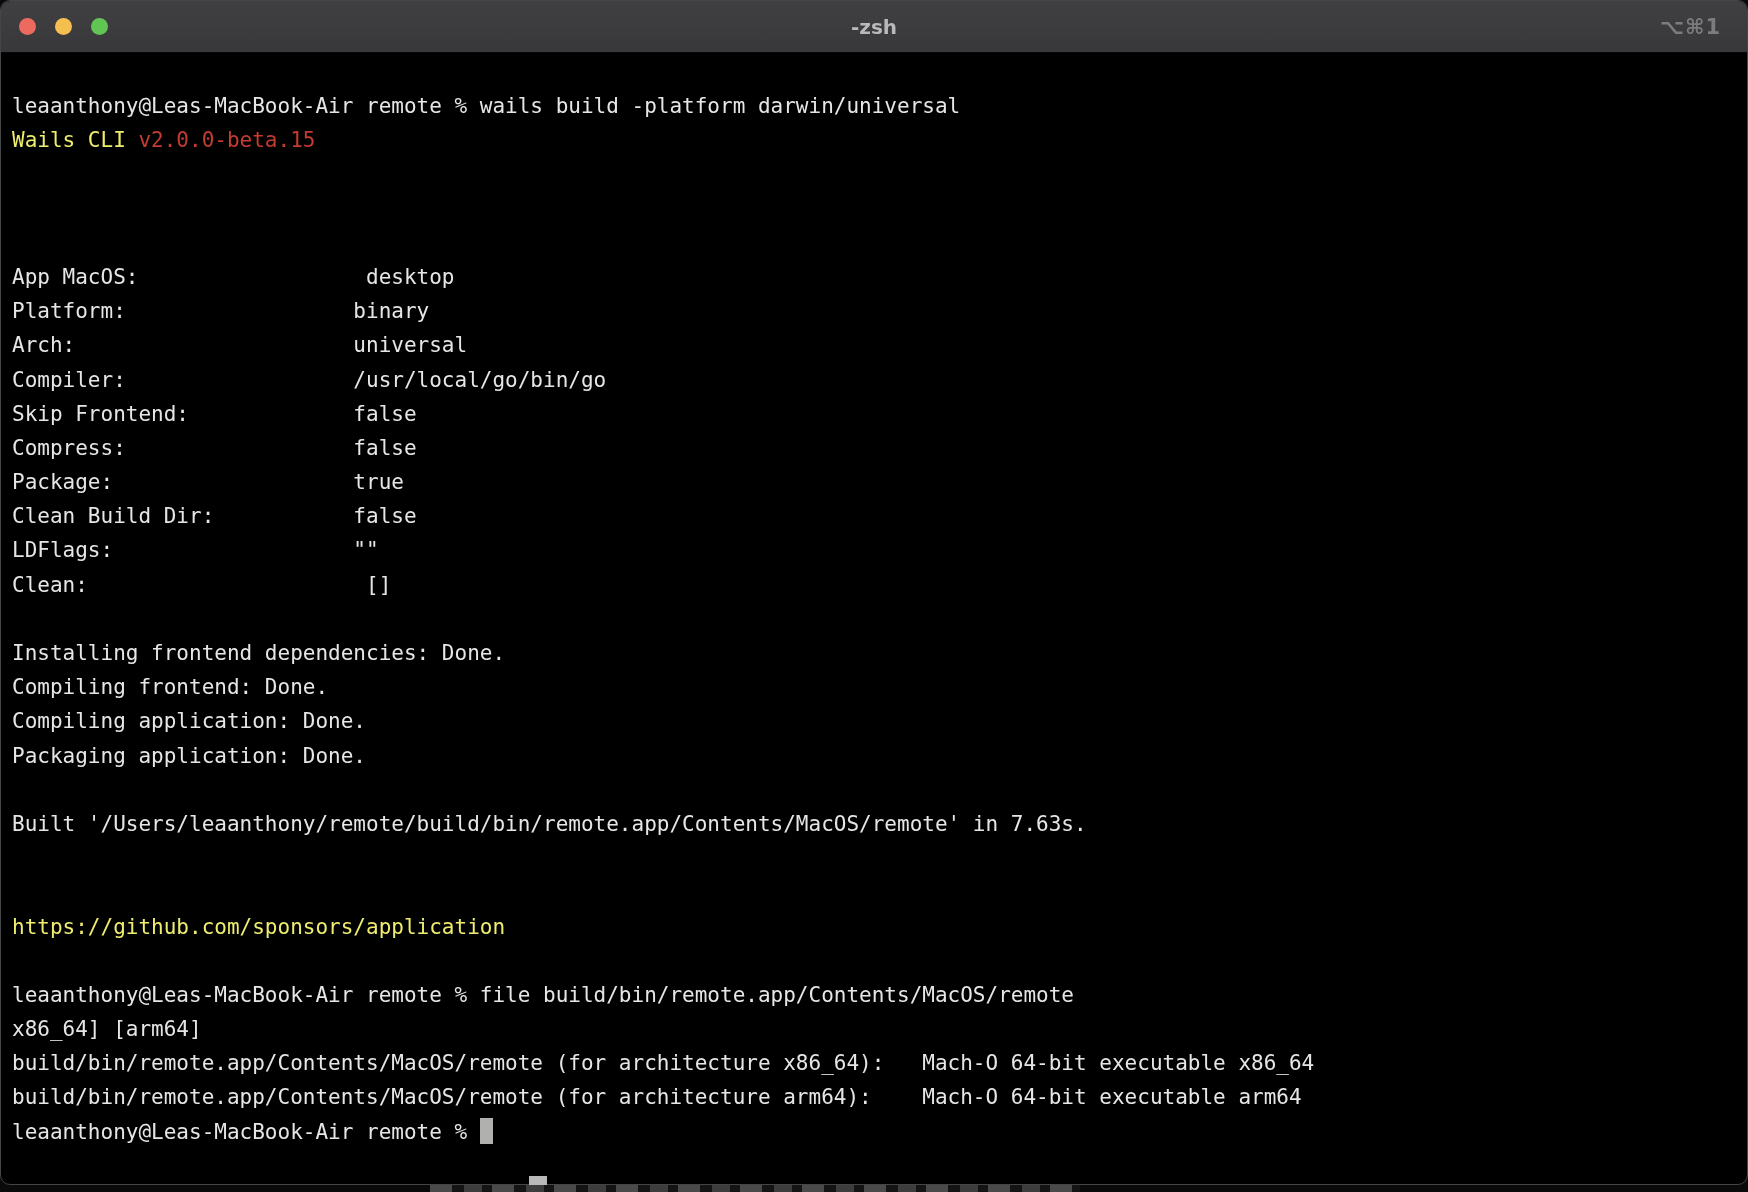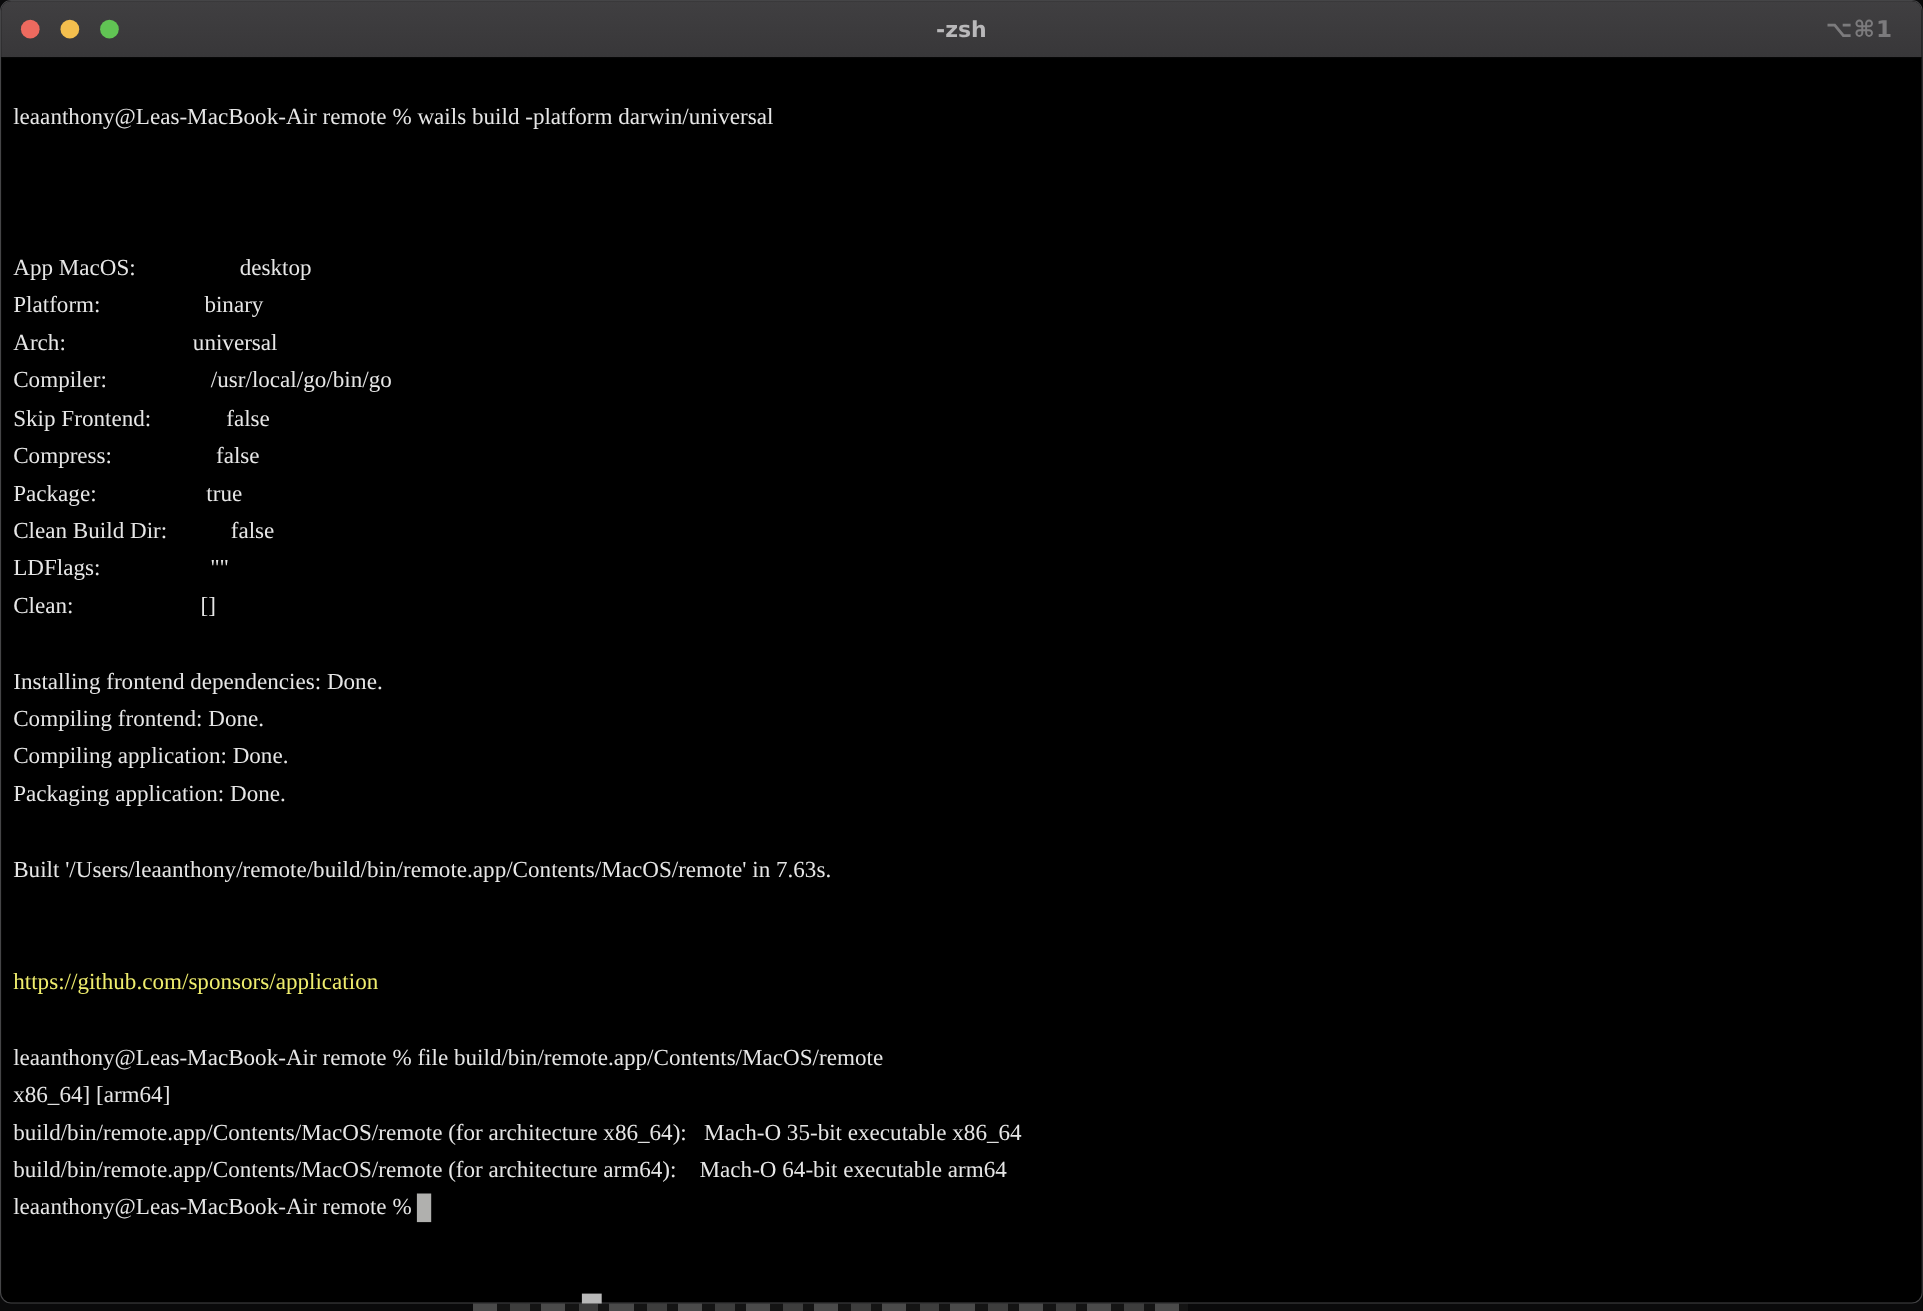--- a/index.html
+++ b/index.html
@@ -56,21 +56,20 @@
     font-family: "DejaVu Sans", "Liberation Sans", sans-serif;
     font-weight: bold;
     font-size: 21px;
     letter-spacing: 1px;
     color: #7c7b7d;
   }
   .screen {
     flex: 1;
     padding: 8px 11px 0 11px;
     overflow: hidden;
-    font-family: Liberation Serif, serif;
   }
   .t-line {
     white-space: pre;
     height: 34.2px;
     line-height: 34.2px;
     font-size: 21px;
     color: var(--fg, #e6e6e6);
   }
   .seg-yellow { color: var(--yellow, #efed6d); }
   .seg-red    { color: var(--red, #c43b2f); }
@@ -107,20 +106,21 @@
     <div class="traffic">
       <span class="light red"></span>
       <span class="light yellow"></span>
       <span class="light green"></span>
     </div>
     <span class="title">-zsh</span>
     <span class="shortcut">⌥⌘1</span>
   </div>
   <div class="screen" id="term">
       <div class="t-line"><span class="seg-fg">leaanthony@Leas-MacBook-Air remote % wails build -platform darwin/universal</span></div>
+      <div class="t-line"><span class="seg-yellow">Wails CLI </span><span class="seg-red">v2.0.0-beta.15</span></div>
       <div class="t-line"></div>
       <div class="t-line"></div>
       <div class="t-line"></div>
       <div class="t-line"><span class="seg-fg">App MacOS:                  desktop</span></div>
       <div class="t-line"><span class="seg-fg">Platform:                  binary</span></div>
       <div class="t-line"><span class="seg-fg">Arch:                      universal</span></div>
       <div class="t-line"><span class="seg-fg">Compiler:                  /usr/local/go/bin/go</span></div>
       <div class="t-line"><span class="seg-fg">Skip Frontend:             false</span></div>
       <div class="t-line"><span class="seg-fg">Compress:                  false</span></div>
       <div class="t-line"><span class="seg-fg">Package:                   true</span></div>
@@ -133,20 +133,20 @@
       <div class="t-line"><span class="seg-fg">Compiling application: Done.</span></div>
       <div class="t-line"><span class="seg-fg">Packaging application: Done.</span></div>
       <div class="t-line"></div>
       <div class="t-line"><span class="seg-fg">Built '/Users/leaanthony/remote/build/bin/remote.app/Contents/MacOS/remote' in 7.63s.</span></div>
       <div class="t-line"></div>
       <div class="t-line"></div>
       <div class="t-line"><span class="seg-yellow">https://github.com/sponsors/application</span></div>
       <div class="t-line"></div>
       <div class="t-line"><span class="seg-fg">leaanthony@Leas-MacBook-Air remote % file build/bin/remote.app/Contents/MacOS/remote</span></div>
       <div class="t-line"><span class="seg-fg">x86_64] [arm64]</span></div>
-      <div class="t-line"><span class="seg-fg">build/bin/remote.app/Contents/MacOS/remote (for architecture x86_64):   Mach-O 35-bit executable x86_64</span></div>
+      <div class="t-line"><span class="seg-fg">build/bin/remote.app/Contents/MacOS/remote (for architecture x86_64):   Mach-O 64-bit executable x86_64</span></div>
       <div class="t-line"><span class="seg-fg">build/bin/remote.app/Contents/MacOS/remote (for architecture arm64):    Mach-O 64-bit executable arm64</span></div>
       <div class="t-line"><span class="seg-fg">leaanthony@Leas-MacBook-Air remote % </span><span class="cursor"></span></div>
     </div>
 </div>
 
 <div class="sliver-marks"></div>
 <div class="sliver-tab"></div>
 
 </body></html>

